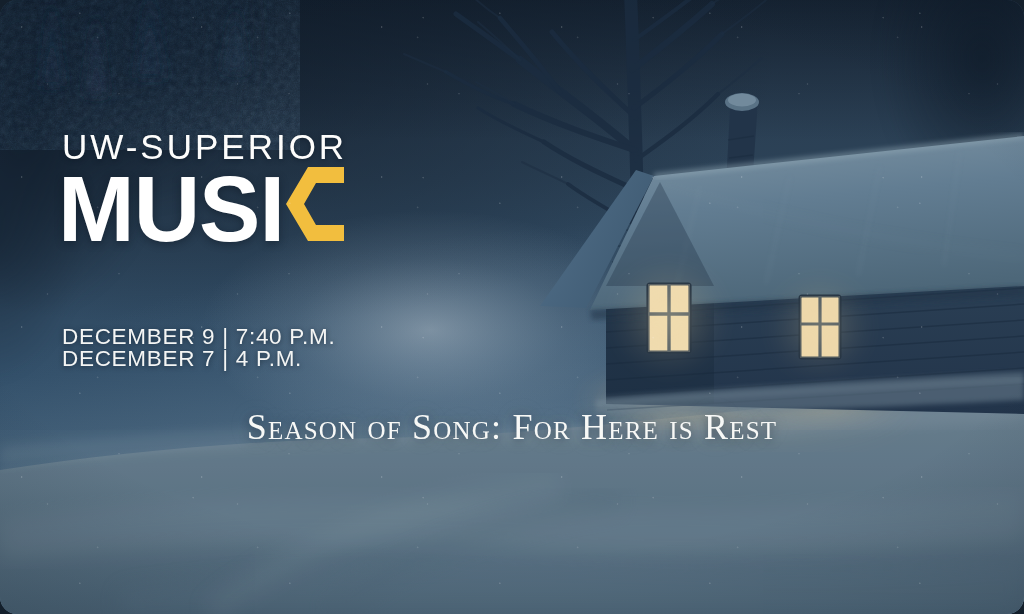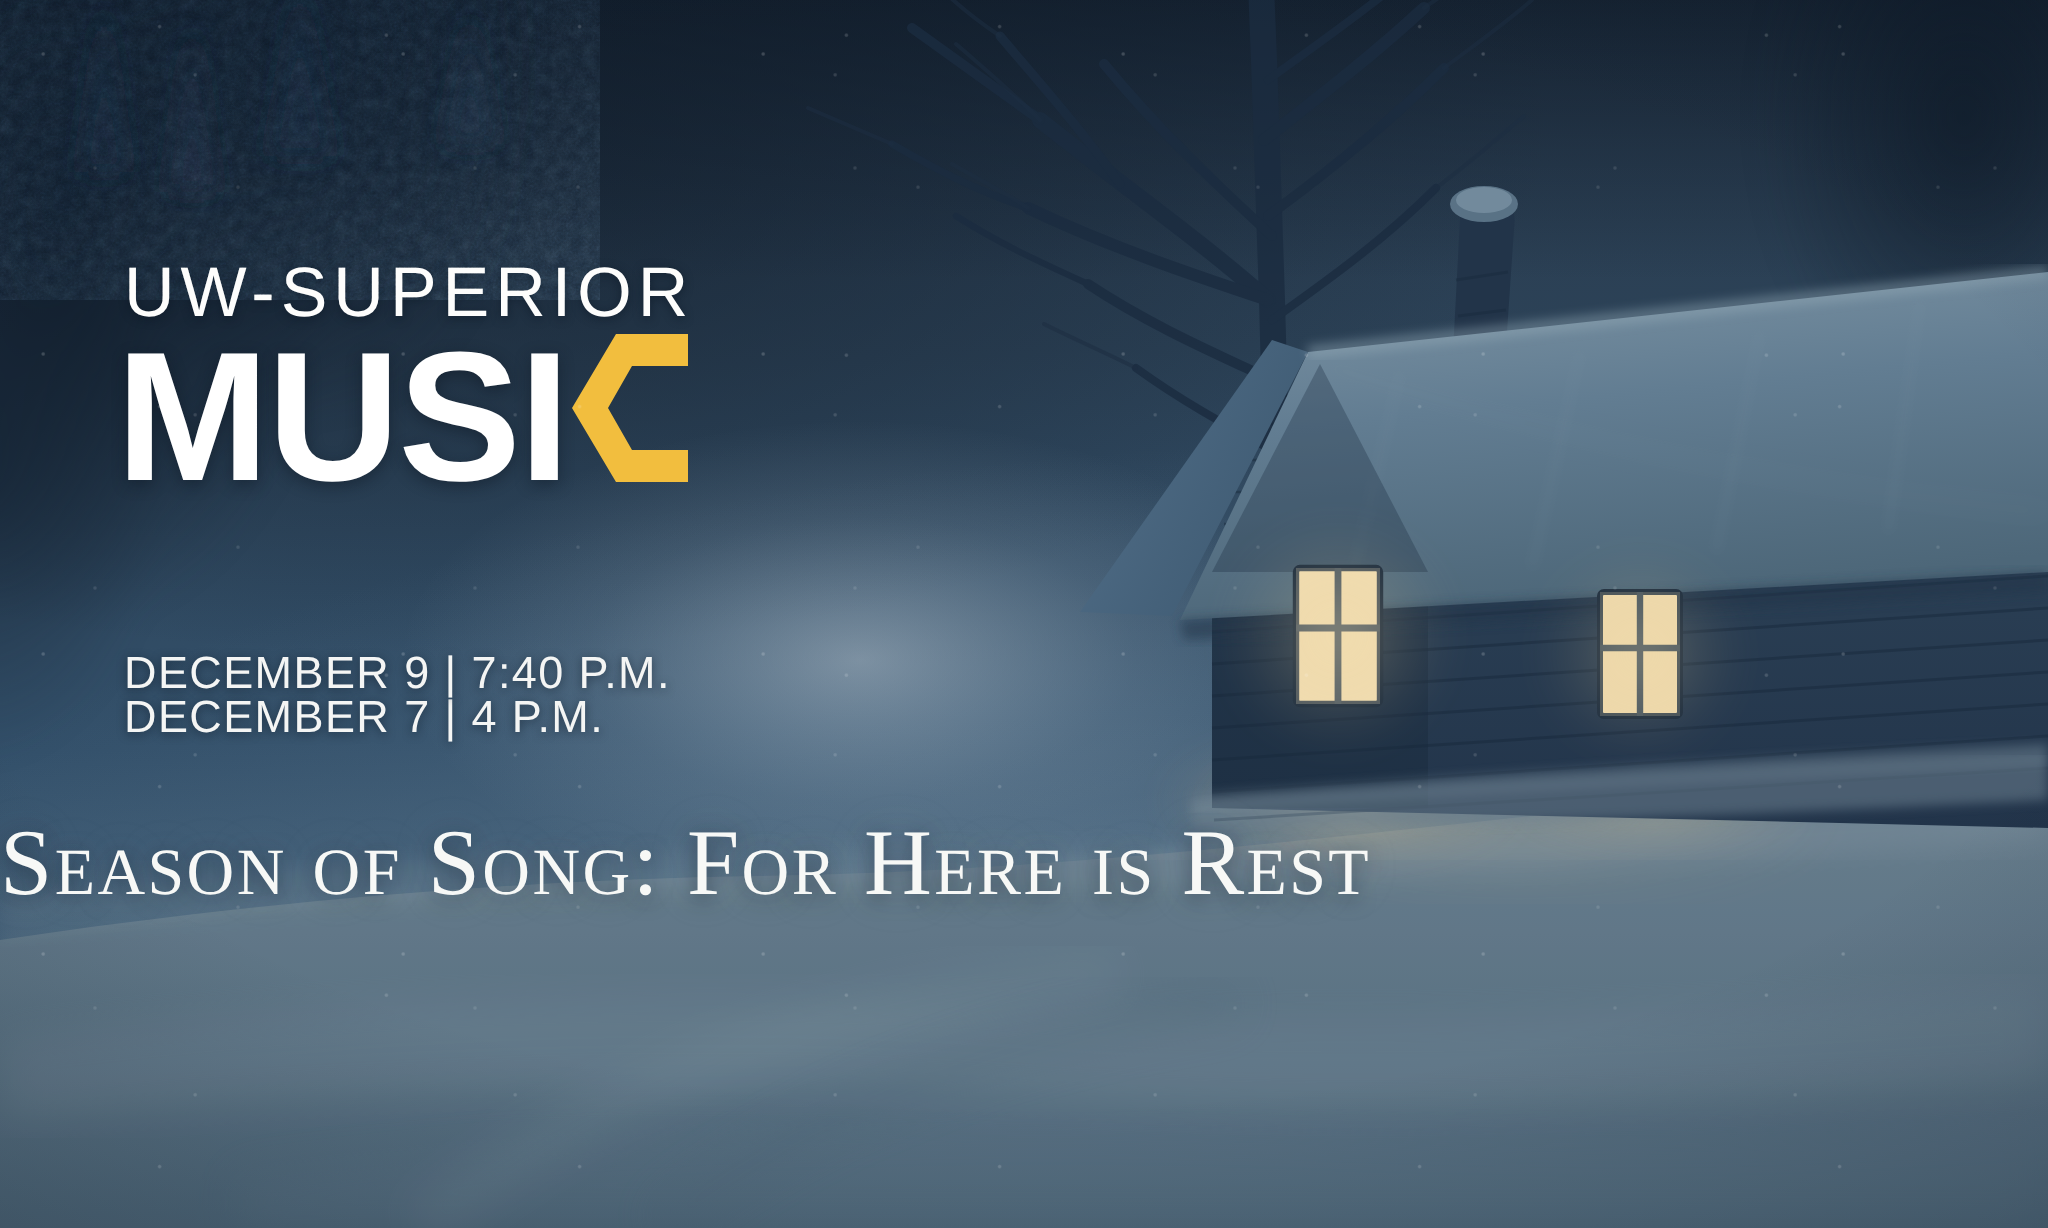--- a/index.html
+++ b/index.html
@@ -1,19 +1,20 @@
 <!DOCTYPE html>
 <html><head>
 <meta charset="utf-8">
 <style>
   html,body{margin:0;padding:0;background:#14202c;}
   .poster{
     position:relative;width:1024px;height:614px;overflow:hidden;
     background:#2d4359;
     font-family:"Liberation Sans",sans-serif;
+    border-radius:17px;
     -webkit-font-smoothing:antialiased;
   }
 
   
   .sky{
     position:absolute;inset:0;
     background:
       radial-gradient(150% 90% at 72% 86%, rgba(160,180,196,.50) 0%, rgba(120,145,166,.26) 26%, rgba(45,67,89,0) 56%),
       radial-gradient(90% 70% at 20% 10%, rgba(18,30,44,.75) 0%, rgba(18,30,44,0) 62%),
       linear-gradient(178deg,#28394c 0%,#2c4257 30%,#33506a 58%,#47647c 78%,#5b7689 100%);
@@ -95,24 +96,24 @@
     position:absolute;left:62px;
     color:#f4f5f4;font-size:22.5px;font-weight:400;letter-spacing:.7px;
     white-space:nowrap;
     text-shadow:0 1px 5px rgba(10,20,32,.55);
   }
   .info1{top:306px;margin-top:40px;}
   .info2{top:324px;}
   .info3{top:358px;}
 
   .title{
-    position:absolute;left:0;top:409px;width:1024px;text-align:left;
+    position:absolute;left:0;top:409px;width:1024px;text-align:center;
     color:#f7f8f6;
     font-family:"Liberation Serif",serif;
-    font-size:47px;font-weight:400;
+    font-size:36px;font-weight:400;
     font-variant:small-caps;
     letter-spacing:1.2px;
     line-height:1;
     white-space:nowrap;
     text-shadow:0 2px 10px rgba(14,26,40,.55), 0 0 26px rgba(210,225,235,.18);
   }
 </style>
 </head>
 <body>
 

